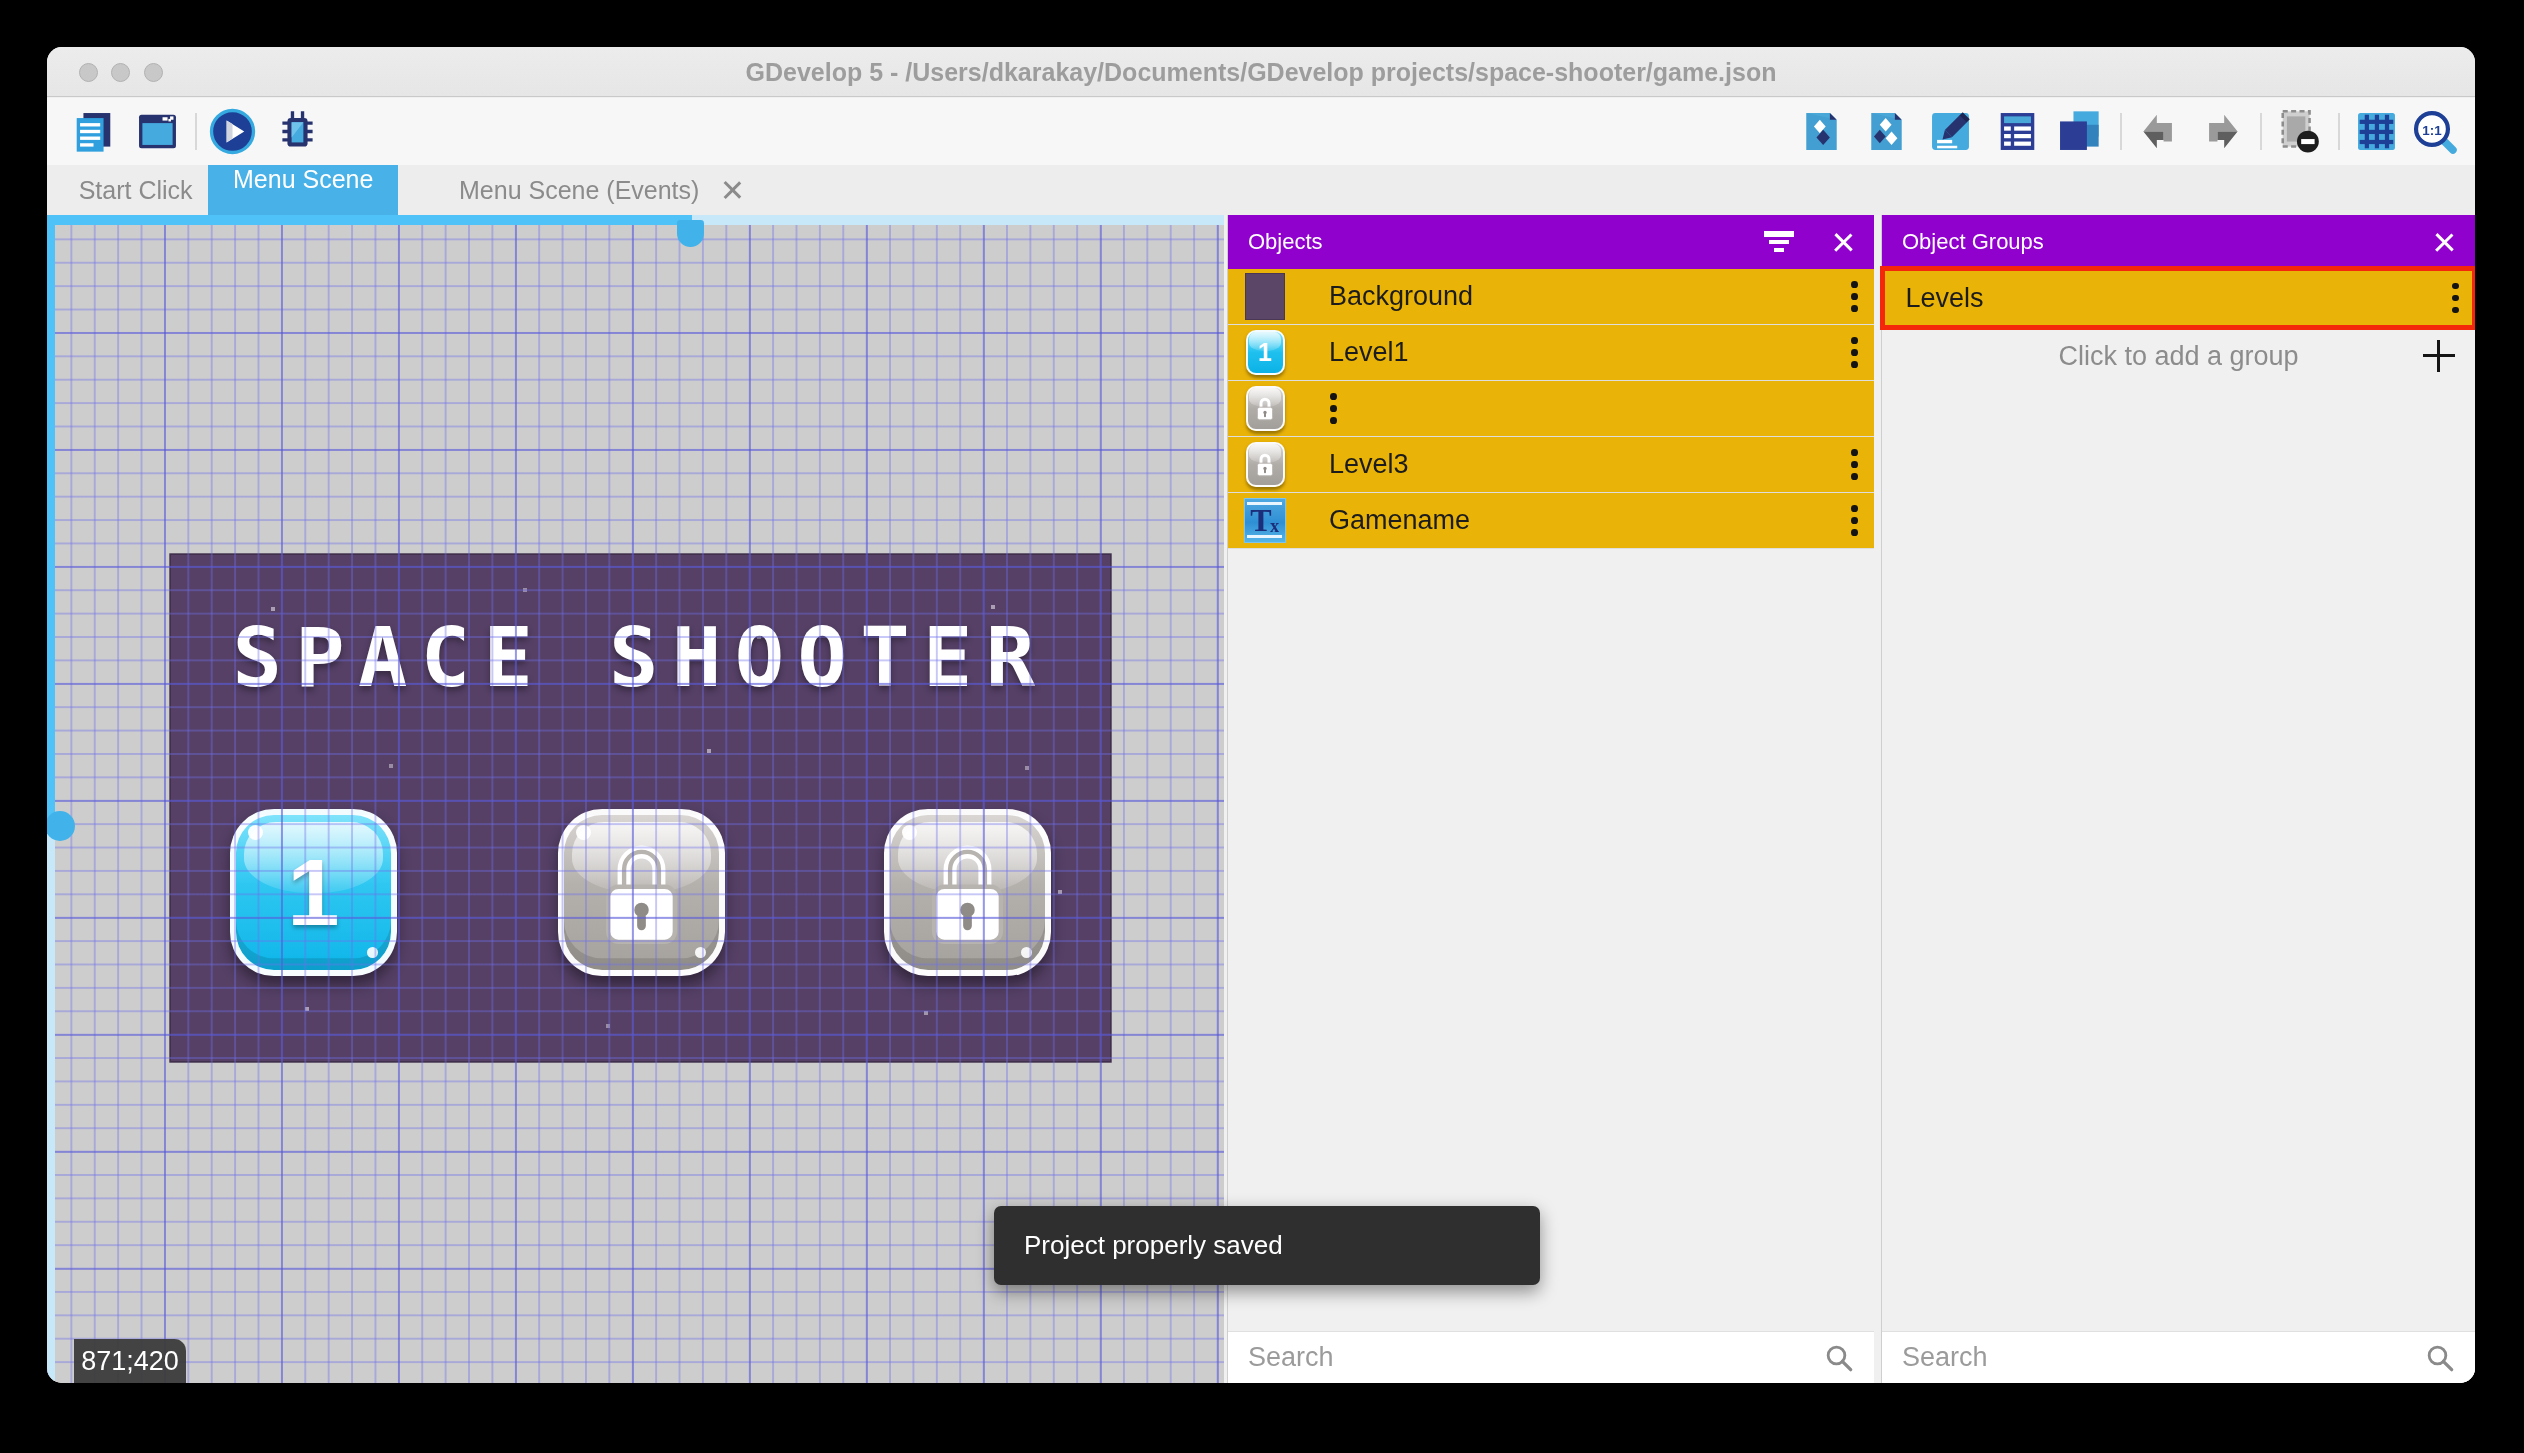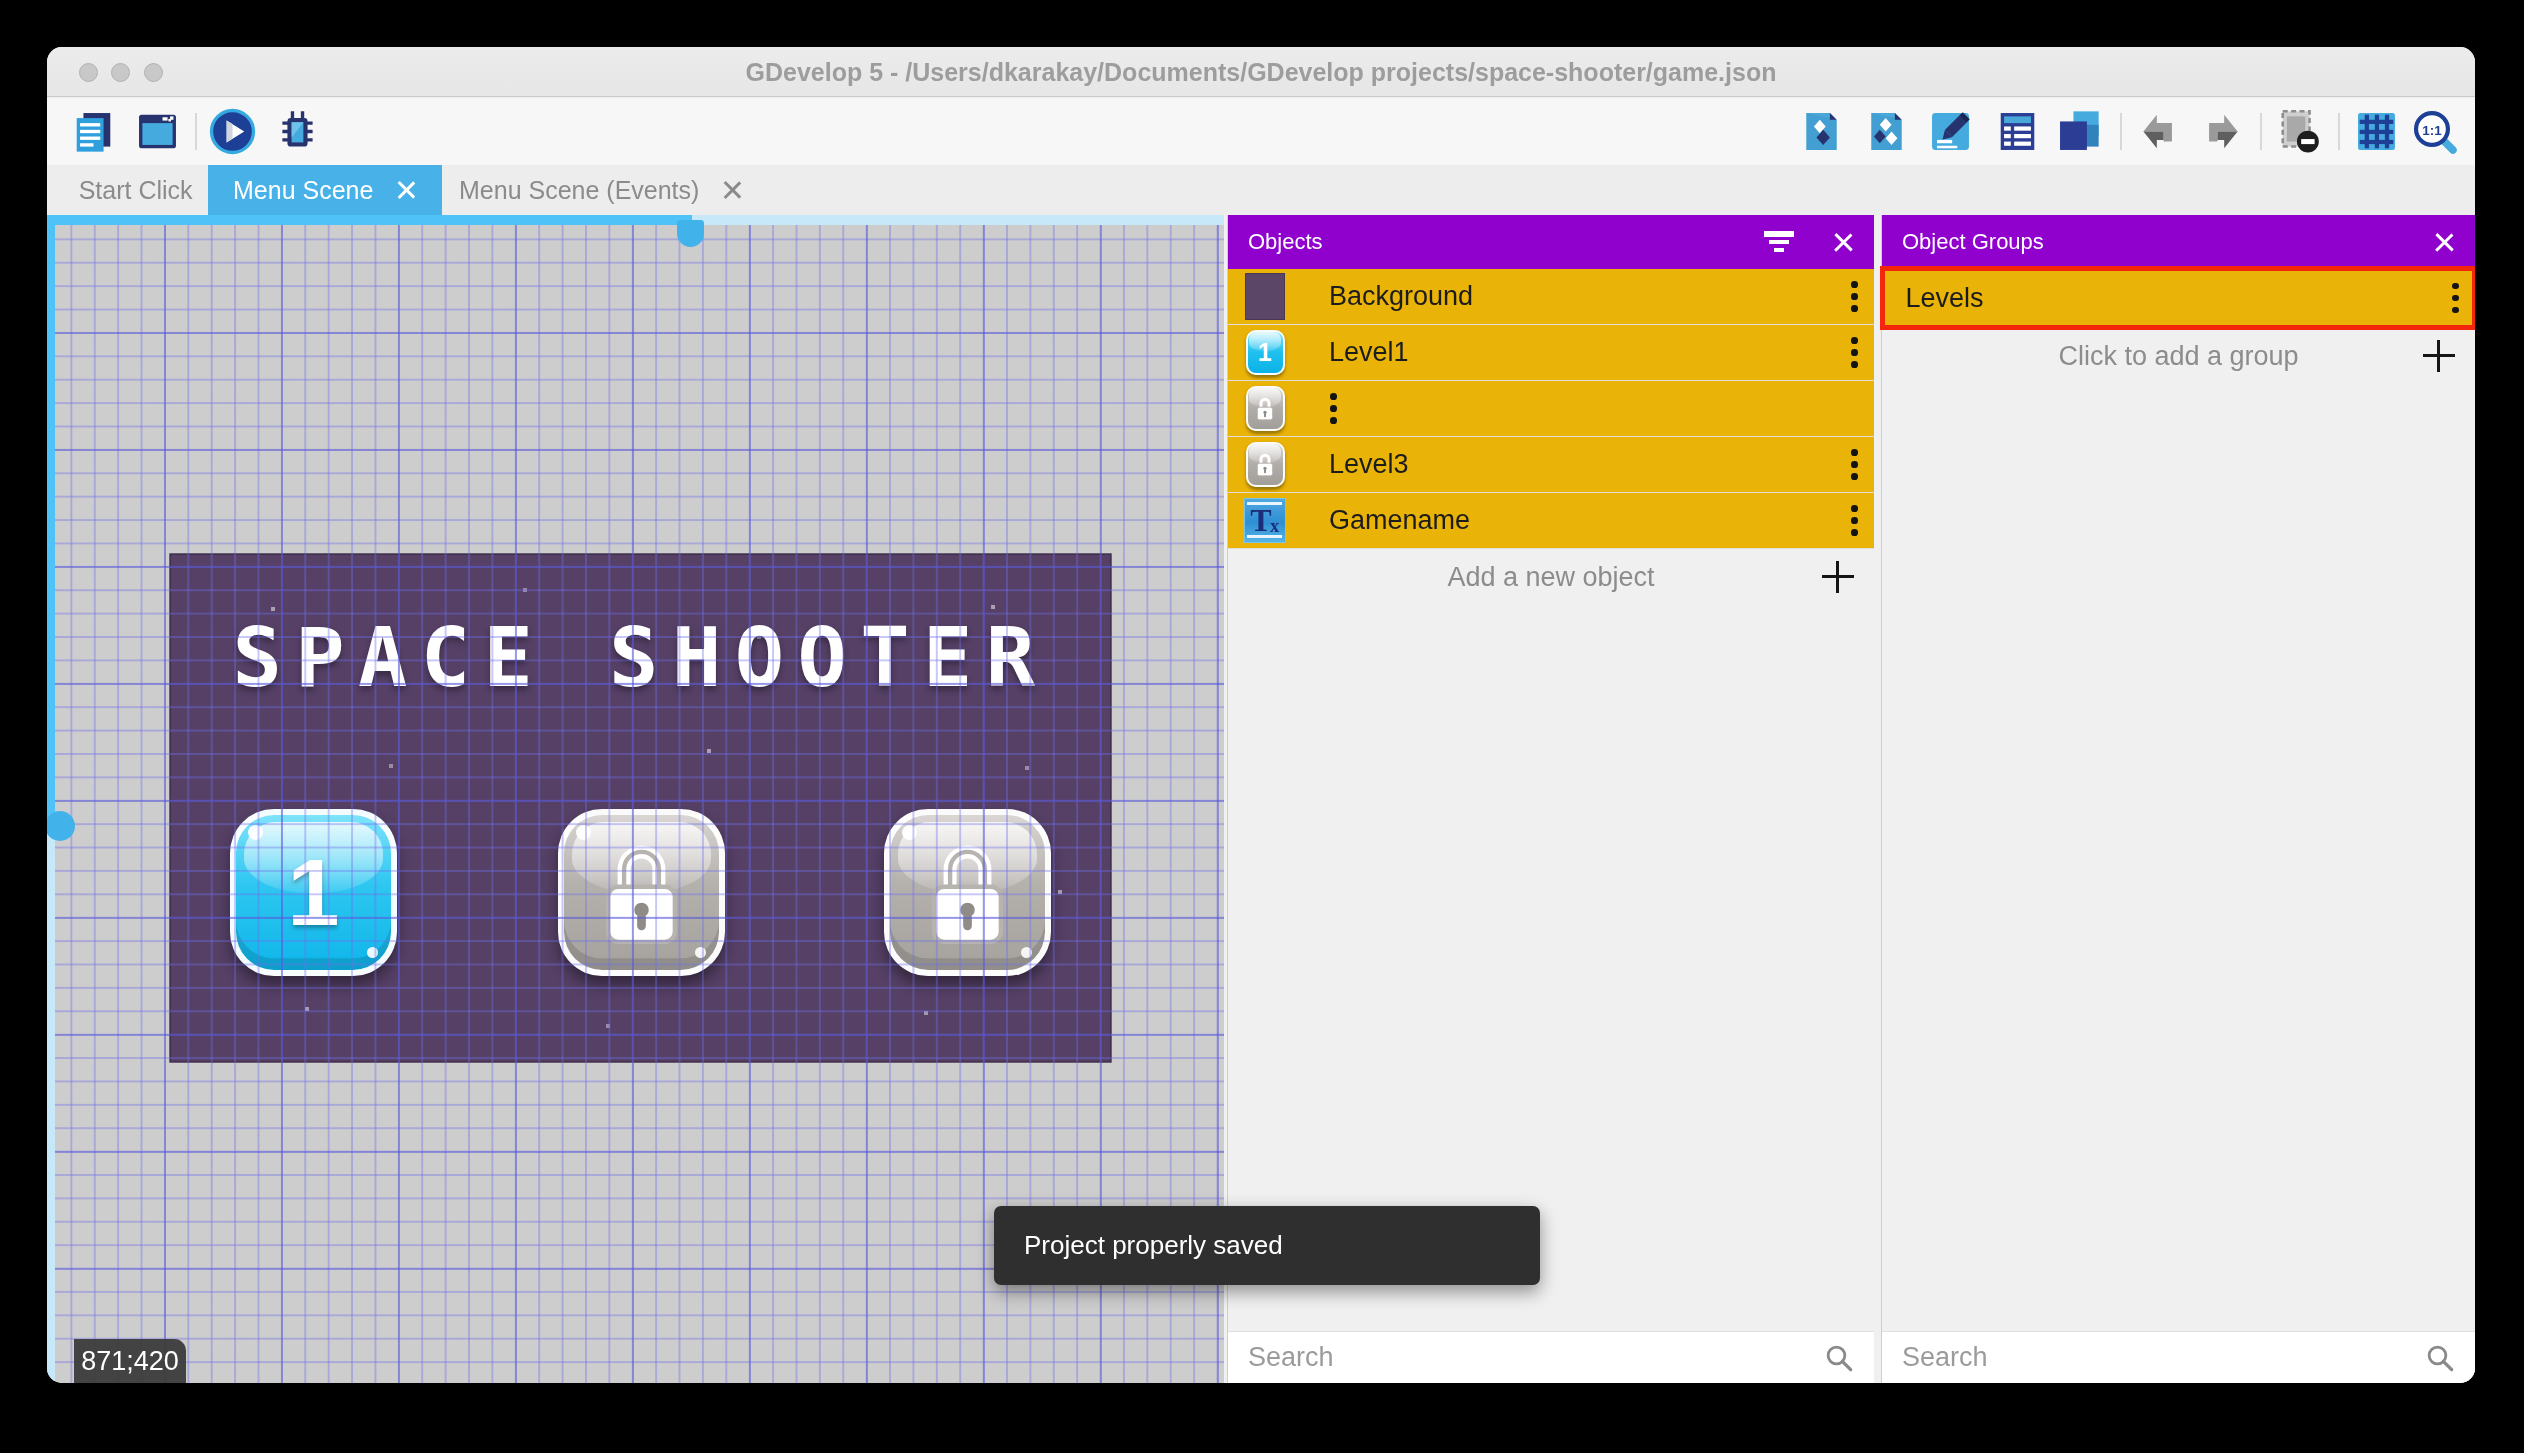--- a/index.html
+++ b/index.html
@@ -22,21 +22,21 @@
   
   .toolbar { position:absolute; left:0; top:51px; width:100%; height:67px; background:#f7f7f7; }
   .tb-icon { position:absolute; top:10px; width:47px; height:47px; cursor:pointer; }
   .tb-icon svg { width:47px; height:47px; display:block; }
   .tb-div { position:absolute; top:15px; width:1.7px; height:37px; background:#d8d8d8; }
 
   
   .tabbar { position:absolute; left:0; top:118px; width:100%; height:50px; background:#ededed; }
   .tab { position:absolute; top:0; height:50px; display:flex; align-items:center; gap:22px;
          padding:0 25px; font-size:25px; color:#8b8b8b; }
-  .tab.active { background:#47b1e8; color:#fff; }
+  .tab.active { background:#47b1e8; color:#fff;flex-direction:column; }
   .tab .tx { pointer-events:none; }
   .tab-close { width:22px; height:22px; position:relative; }
   .tab-close::before, .tab-close::after { content:""; position:absolute; left:10px; top:0;
         width:2.5px; height:22px; background:currentColor; }
   .tab-close::before { transform:rotate(45deg); } .tab-close::after { transform:rotate(-45deg); }
 
   
   .content { position:absolute; left:0; top:168px; width:100%; height:1168px; }
 
   
@@ -461,24 +461,20 @@
               <small>x</small>
             </span>
           </span>
         <span class="obj-label">Gamename</span>
         <span class="kebab">
             <i></i>
             <i></i>
             <i></i>
           </span>
       </div>
-      <div class="add-row">
-        <span class="add-label">Add a new object</span>
-        <span class="icon-plus"></span>
-      </div>
 
       <div class="search-bar">
         <input type="text" placeholder="Search" style="">
         <svg class="icon-mag" viewBox="0 0 36 36">
             <circle cx="15" cy="15" r="10" fill="none" stroke="#8a8a8a" stroke-width="3.4"></circle>
             <line x1="22" y1="22" x2="32" y2="32" stroke="#8a8a8a" stroke-width="4" stroke-linecap="round"></line>
           </svg>
       </div>
     </div>
 

